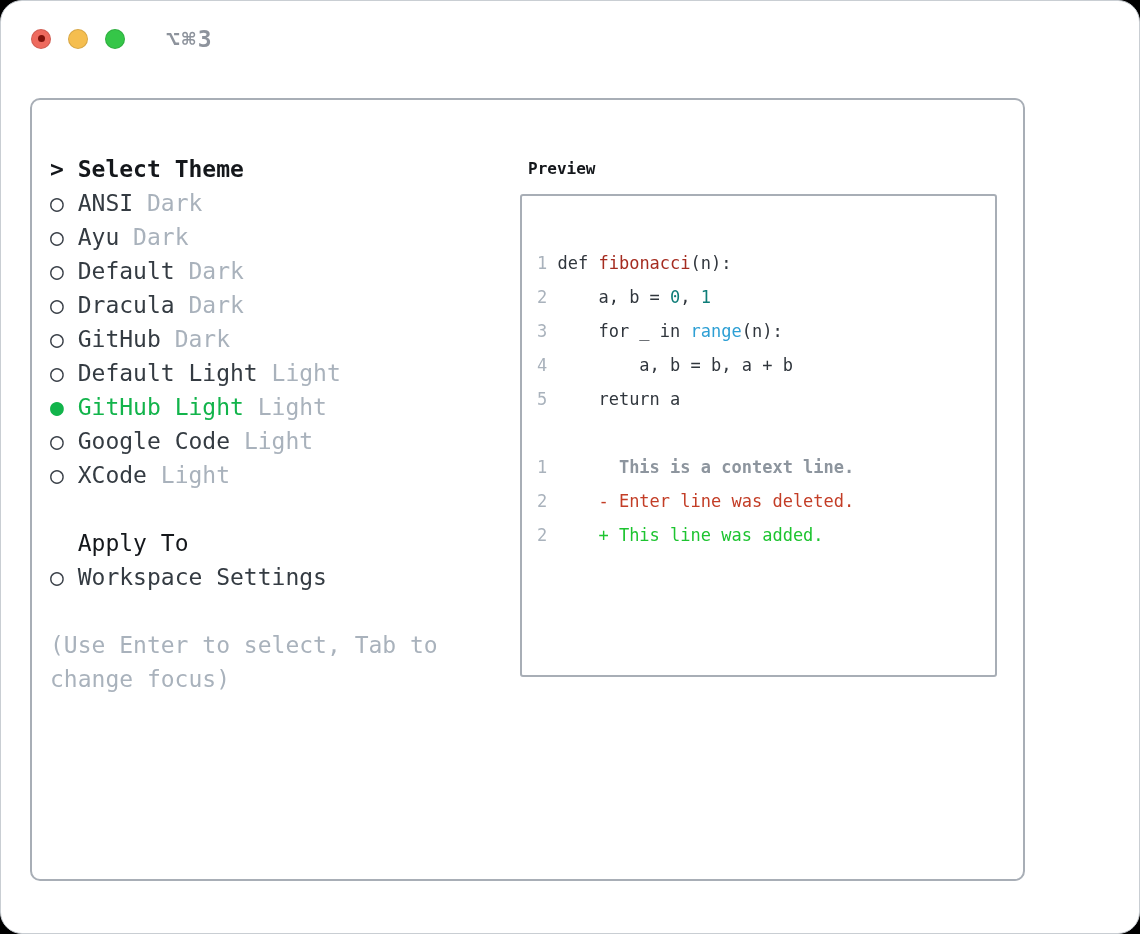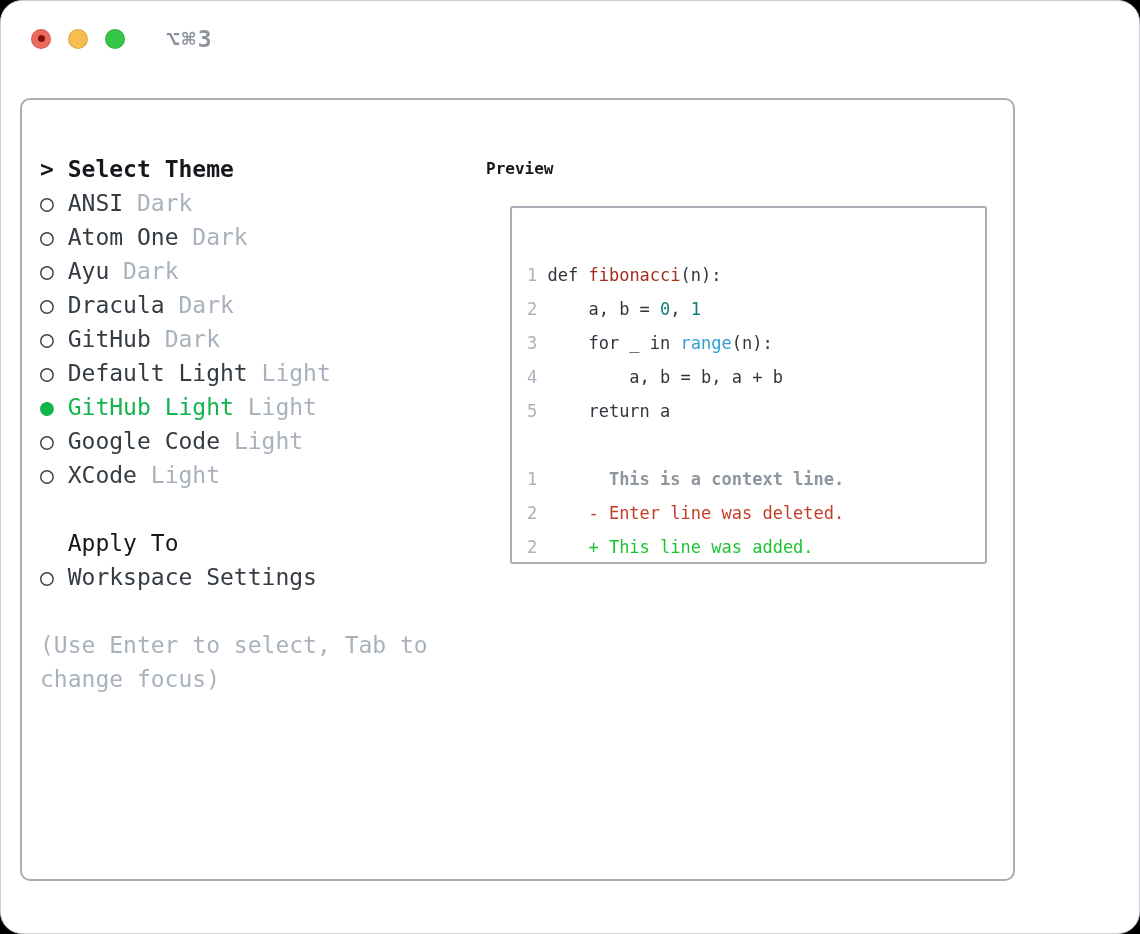--- a/index.html
+++ b/index.html
@@ -16,41 +16,41 @@
        box-shadow:inset 0 0 0 1px rgba(0,0,0,0.12);}
   .dot + .dot{margin-left:17px;}
   .dot-red{background:var(--traffic_red);}
   .dot-red .inner{position:absolute;left:50%;top:50%;width:7px;height:7px;margin:-3.5px 0 0 -3.5px;
        border-radius:50%;background:#7e120b;}
   .dot-yellow{background:var(--traffic_yellow);}
   .dot-green{background:var(--traffic_green);}
   .shortcut{margin-left:41px;font-size:23px;font-weight:bold;color:#8d939c;letter-spacing:2px;}
   
   .panel{
-    position:absolute;left:19px;top:97px;width:995px;height:783px;
+    position:absolute;left:29px;top:97px;width:995px;height:783px;
     border:2px solid var(--border_gray);border-radius:10px;background:#fff;
     display:flex;padding:52px 26px 0 18px;
   }
   .row{height:34px;line-height:34px;white-space:pre;font-size:23px;}
   .left-col{width:442px;flex:none;}
   .right-col{flex:1;min-width:0;}
   .marker{color:#3e444c;}
   .marker.sel{color:var(--accent_green);}
   .title-marker{color:var(--title_dark);font-weight:bold;}
   .panel-title{color:var(--title_dark);font-weight:bold;}
   .tname{color:var(--text_dark);}
   .tname.sel{color:var(--accent_green);}
   .variant{color:var(--muted_gray);}
   .apply-title{color:var(--title_dark);}
   .help{color:var(--muted_gray);}
   .blank-row{height:34px;}
   
-  .preview-title-row{height:34px;line-height:34px;margin-left:4px;white-space:pre;}
+  .preview-title-row{height:34px;line-height:34px;margin-left:36px;white-space:pre;}
   .preview-box{
-    margin-left:28px;margin-top:20px;height:358px;
+    margin-left:28px;margin-top:8px;height:483px;
     border:2px solid var(--border_gray);border-radius:3px;
     padding:50px 0 8px 15px;background:#fff;
   }
   .codeline{height:34px;line-height:34px;white-space:pre;font-size:17px;}
   .lnum{color:var(--muted_gray);}
   .tok-code{color:var(--code_text);}
   .tok-func{color:var(--func_red);}
   .tok-number{color:var(--number_teal);}
   .tok-builtin{color:var(--builtin_blue);}
   .tok-context{color:var(--context_gray);font-weight:bold;}
@@ -71,22 +71,22 @@
     <span class="shortcut">⌥⌘3</span>
   </div>
 
   <div class="panel">
 
     <div class="left-col">
       <div class="row"><span class="title-marker">&gt;</span><span class="panel-title"> <span>Select Theme</span></span></div>
 
       <div>
           <div class="row"><span class="marker">○</span><span class="tname"> ANSI</span><span class="variant"> Dark</span></div>
-          <div class="row"><span class="marker">○</span><span class="tname"> Atom One</span><span class="variant"> Dark</span></div>
           <div class="row"><span class="marker">○</span><span class="tname"> Ayu</span><span class="variant"> Dark</span></div>
+          <div class="row"><span class="marker">○</span><span class="tname"> Default</span><span class="variant"> Dark</span></div>
           <div class="row"><span class="marker">○</span><span class="tname"> Dracula</span><span class="variant"> Dark</span></div>
           <div class="row"><span class="marker">○</span><span class="tname"> GitHub</span><span class="variant"> Dark</span></div>
           <div class="row"><span class="marker">○</span><span class="tname"> Default Light</span><span class="variant"> Light</span></div>
           <div class="row"><span class="marker sel">●</span><span class="tname sel"> GitHub Light</span><span class="variant"> Light</span></div>
           <div class="row"><span class="marker">○</span><span class="tname"> Google Code</span><span class="variant"> Light</span></div>
           <div class="row"><span class="marker">○</span><span class="tname"> XCode</span><span class="variant"> Light</span></div>
         </div>
 
       <div class="blank-row"></div>
 

